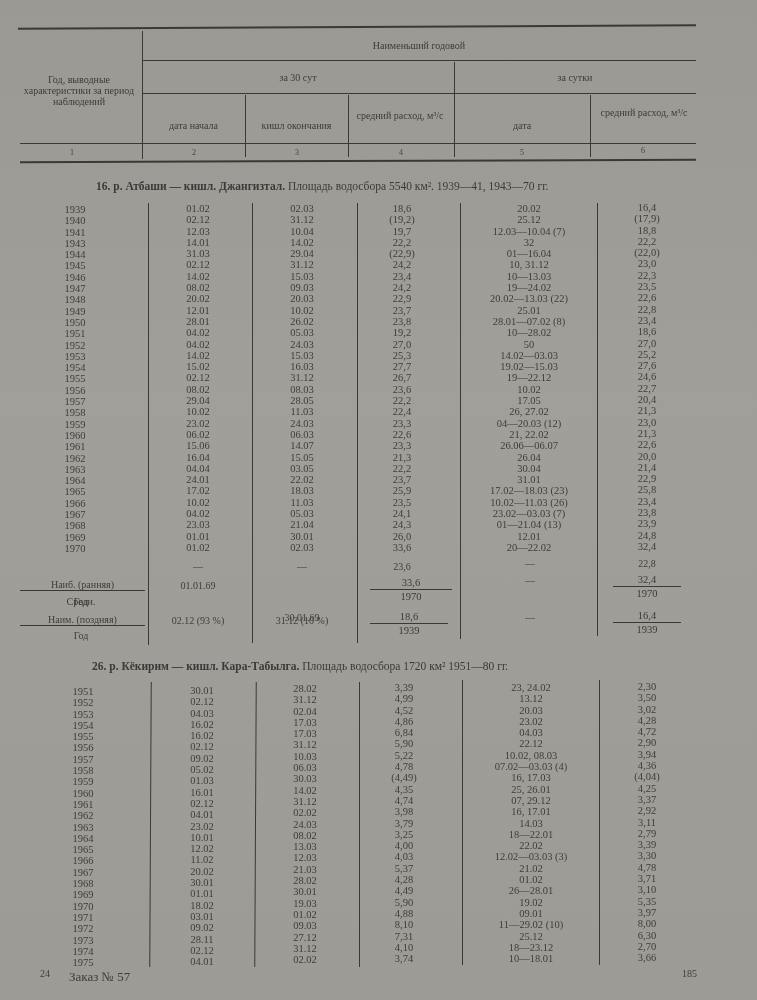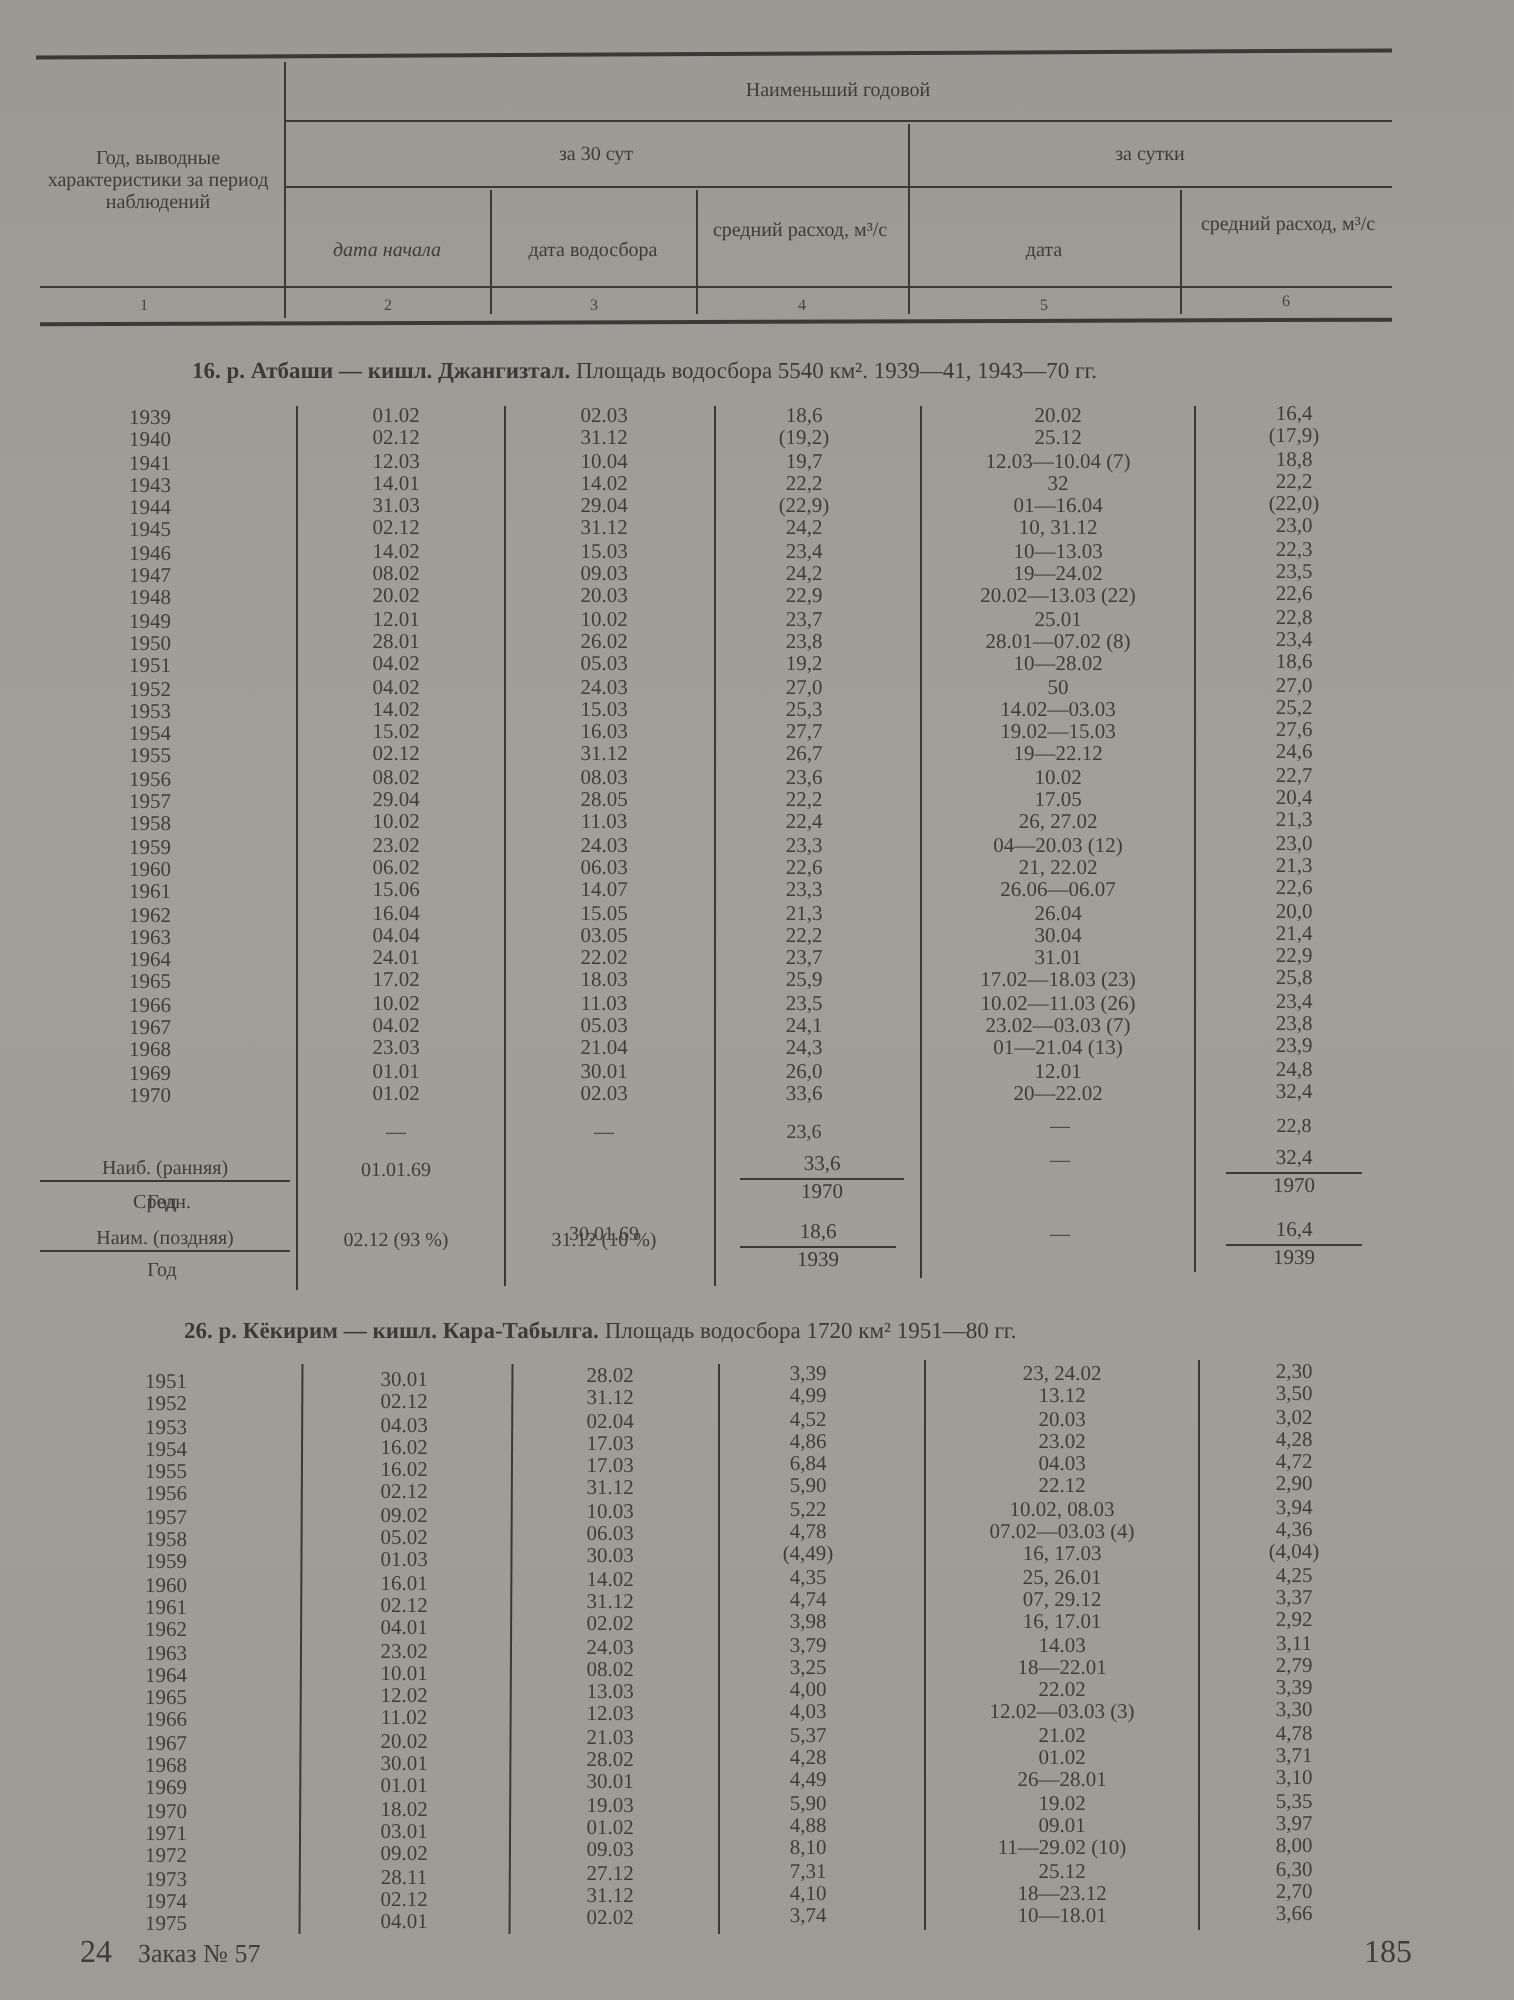--- a/index.html
+++ b/index.html
@@ -19,43 +19,43 @@
   .hdr { position:absolute; font-size:10px; text-align:center; line-height:11px; color:#3d3c39; }
   .colnum { position:absolute; font-size:8px; text-align:center; width:20px; color:#44433f; }
   .sec-title { position:absolute; font-size:11.5px; white-space:nowrap; color:#3b3a37; }
   .sec-title b { font-weight:bold; }
   .col { position:absolute; font-size:10.5px; line-height:11.3px; text-align:center; white-space:pre; color:#3e3d3a; }
   .col div { height:11.3px; }
   .lbl { position:absolute; font-size:10px; text-align:center; color:#3e3d3a; }
   .frac { position:absolute; font-size:10.5px; text-align:center; }
   .frac .num { border-bottom:1.2px solid #3a3936; padding-bottom:1px; }
   .frac .den { padding-top:1px; }
-  .footer { position:absolute; font-size:16px; color:#3e3d3a; }
+  .footer { position:absolute; font-size:10px; color:#3e3d3a; }
 </style>
 </head>
 <body>
 
 <div class="page">
 
   <div class="hline" style="left:18px;top:26px;width:678px;transform:rotate(-0.3deg);"></div>
   <div class="vline" style="left:142px;top:31px;height:128px;"></div>
   <div class="hdr" style="left:142px;top:40px;width:554px;">Наименьший годовой</div>
   <div class="hline" style="left:142px;top:60px;width:554px;height:1px;"></div>
   <div class="vline" style="left:454px;top:62px;height:95px;"></div>
   <div class="hdr" style="left:142px;top:72px;width:312px;">за 30 сут</div>
   <div class="hdr" style="left:454px;top:72px;width:242px;">за сутки</div>
   <div class="hline" style="left:142px;top:93px;width:554px;height:1px;"></div>
   <div class="hdr" style="left:20px;top:74px;width:118px;">Год, выводные характеристики за период наблюдений</div>
 
   <div class="vline" style="left:245px;top:95px;height:62px;"></div>
   <div class="vline" style="left:348px;top:95px;height:62px;"></div>
   <div class="vline" style="left:590px;top:95px;height:62px;"></div>
 
-  <div class="hdr" style="left:142px;top:120px;width:103px;font-style:italic;">дата начала</div>
-  <div class="hdr" style="left:245px;top:120px;width:103px;">дата водосбора</div>
+  <div class="hdr" style="left:142px;top:120px;width:103px;">дата начала</div>
+  <div class="hdr" style="left:245px;top:120px;width:103px;">кишл окончания</div>
   <div class="hdr" style="left:352px;top:110px;width:96px;">средний расход, м³/с</div>
   <div class="hdr" style="left:454px;top:120px;width:136px;">дата</div>
   <div class="hdr" style="left:592px;top:107px;width:104px;">средний расход, м³/с</div>
 
   <div class="hline" style="left:20px;top:143px;width:676px;height:1px;"></div>
   <div class="colnum" style="left:62px;top:148px;">1</div>
   <div class="colnum" style="left:184px;top:148px;">2</div>
   <div class="colnum" style="left:287px;top:148px;">3</div>
   <div class="colnum" style="left:391px;top:148px;">4</div>
   <div class="colnum" style="left:512px;top:148px;">5</div>

